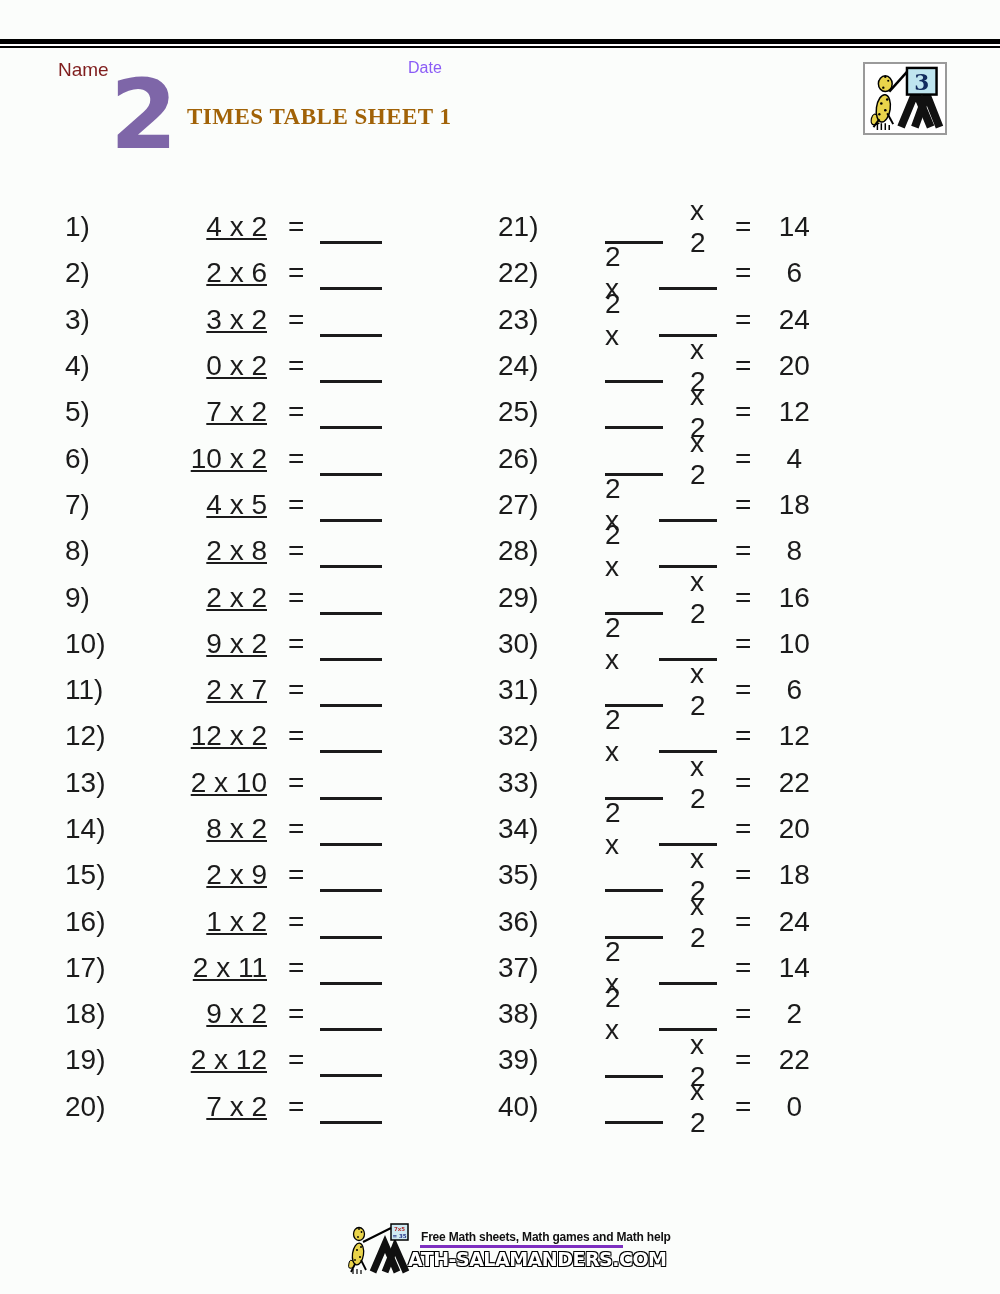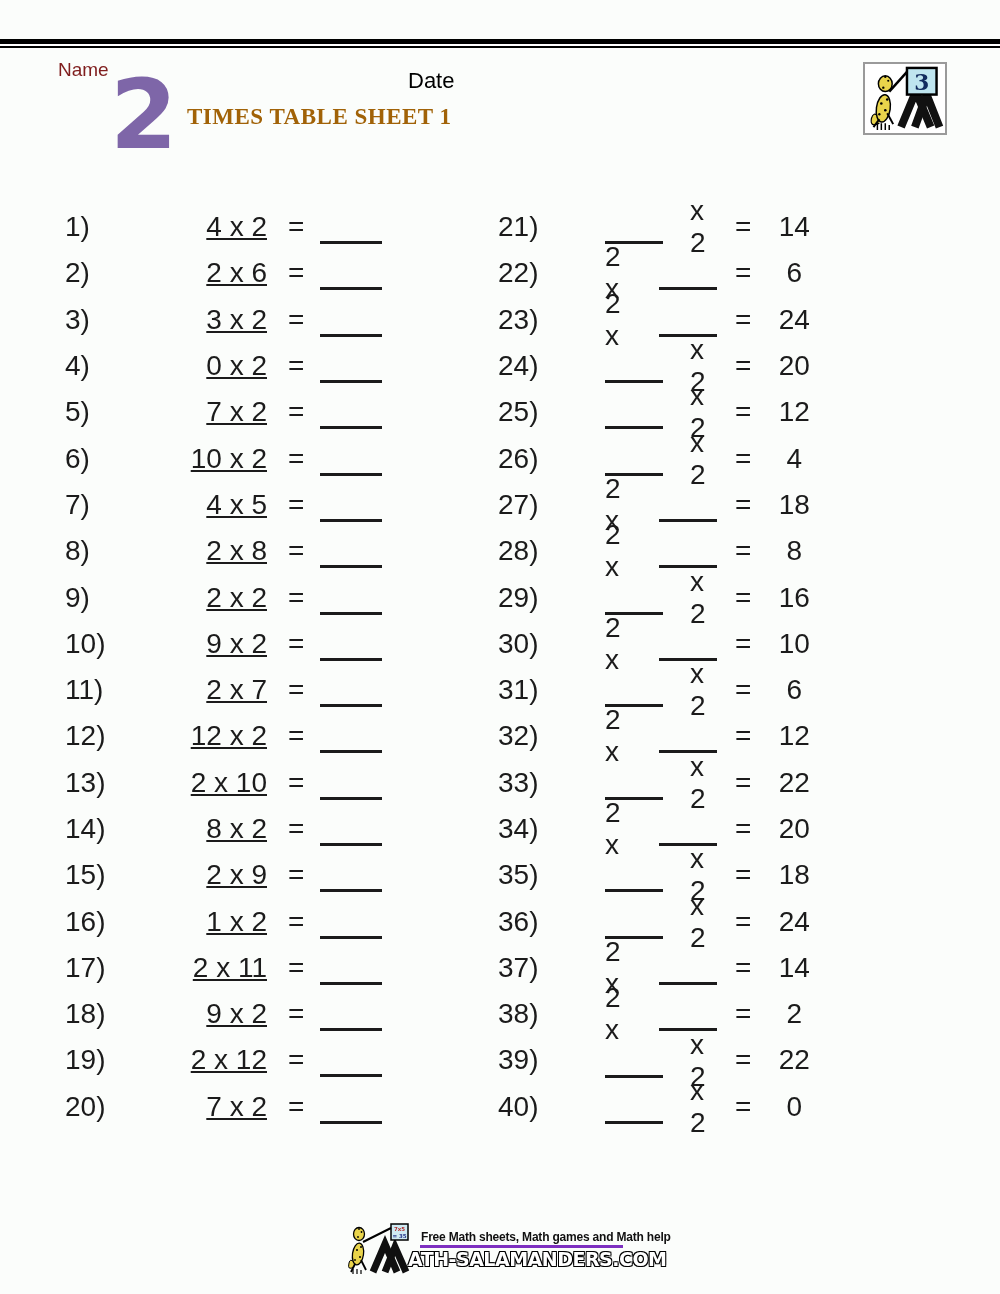--- a/index.html
+++ b/index.html
@@ -9,21 +9,21 @@
     font-family:"Liberation Sans", sans-serif;
     position:relative;
     overflow:hidden;
     color:#1b1b1b;
   }
   .top-bar {
     position:absolute; left:0; top:39px; width:1000px; height:9px;
     background:linear-gradient(#000 0 5px, #fff 5px 7px, #000 7px 9px);
   }
   .name-label { position:absolute; left:58px;  top:59px; font-size:19px; color:#7f1d1d; }
-  .date-label { position:absolute; left:408px; top:59px; font-size:22px; color:#000000;margin-top:9px; }
+  .date-label { position:absolute; left:408px; top:59px; font-size:16px; color:#8b5cf6; }
 
   .logo-box {
     position:absolute; left:863px; top:62px; width:80px; height:69px;
     background:#fff; border:2px solid #9a9a9a;
   }
 
   .sheet-number {
     position:absolute; left:110px; top:66px;
     font-family:"DejaVu Sans", sans-serif;
     font-weight:bold; font-size:97px; line-height:1;

